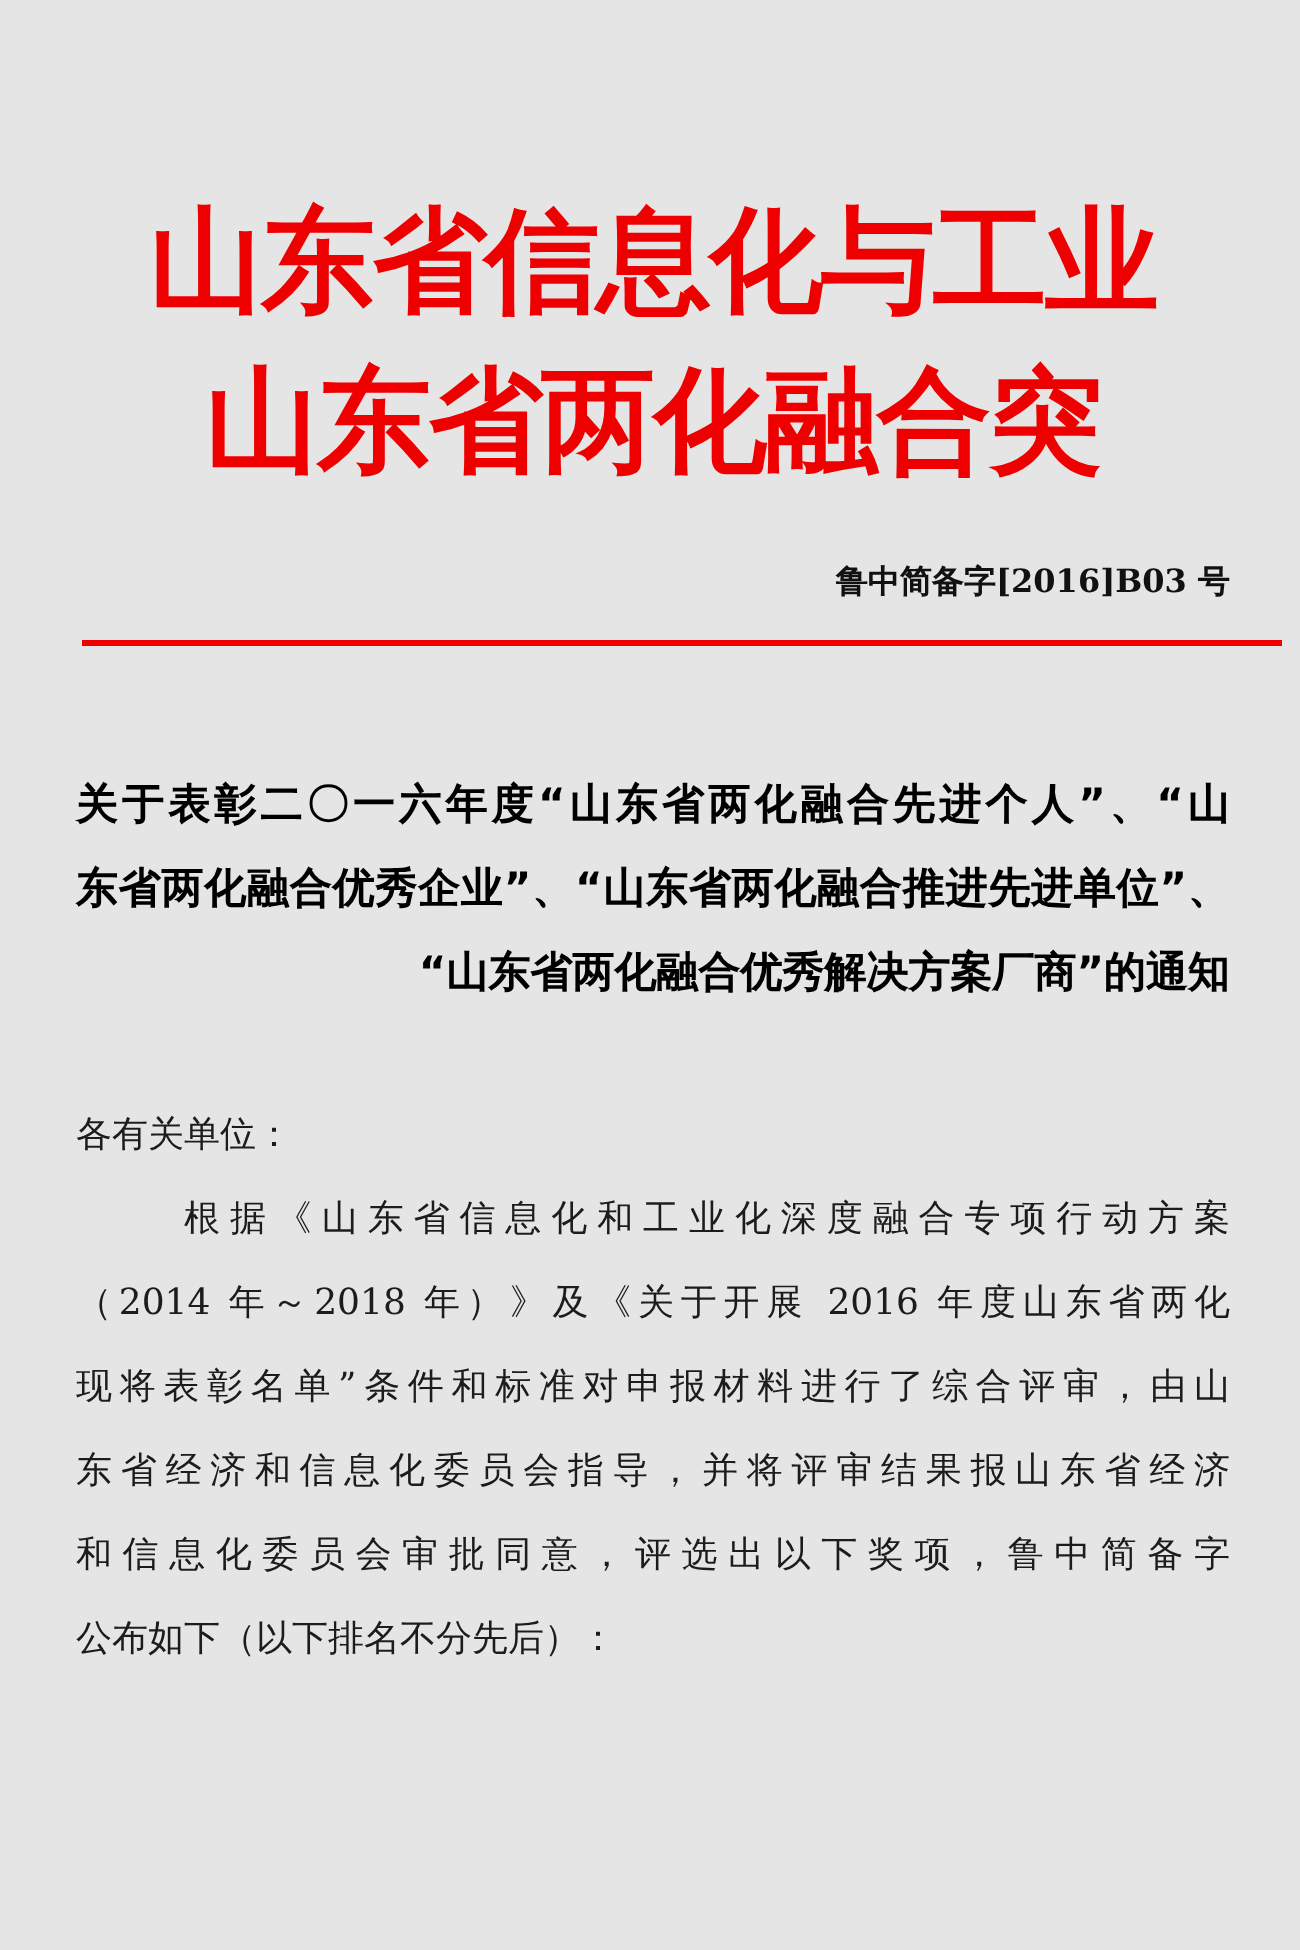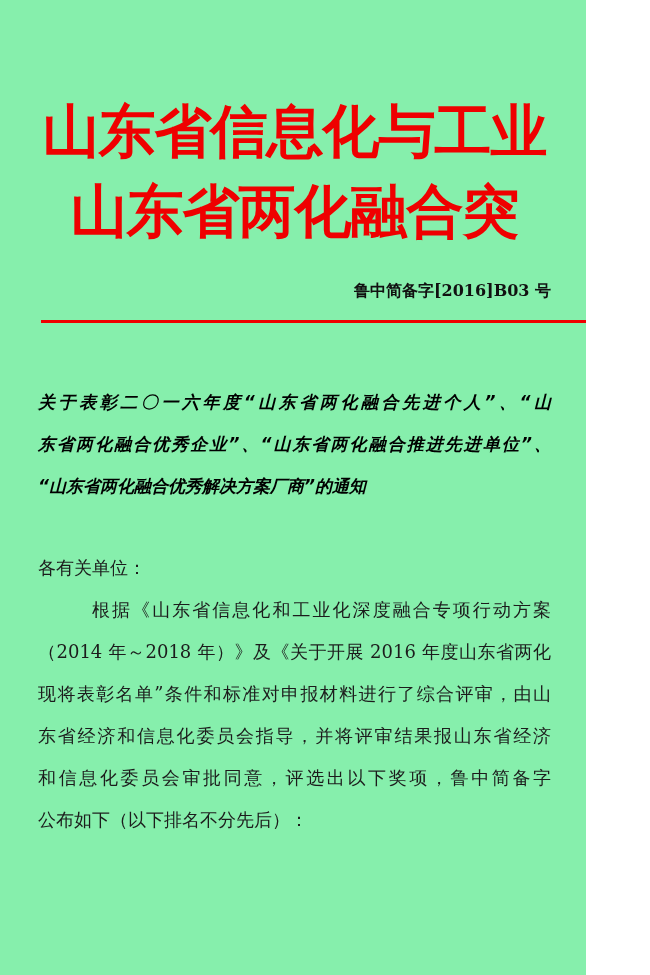--- a/index.html
+++ b/index.html
@@ -2,23 +2,23 @@
 <html><head>
 <meta charset="utf-8">
 <style>
   html, body {
     margin: 0;
     padding: 0;
     background: #ffffff;
   }
   .page {
     position: relative;
-    width: 586px;
+    width: 650px;
     height: 975px;
-    background: #86efac;
+    background: #e5e5e5;
     overflow: hidden;
     font-family: "DejaVu Serif", "Liberation Serif", serif;
     color: #1c1c1c;
   }
   .content {
     padding: 0 35px 0 38px;
   }
 
   
   .org-title {
@@ -50,31 +50,30 @@
     width: 600px;
     height: 3px;
     background: #ef0000;
   }
 
   
   .notice-title {
     margin-top: 75px;
     font-family: "DejaVu Sans", "Liberation Sans", sans-serif;
     font-weight: bold;
-    font-size: 17px;
+    font-size: 21px;
     line-height: 42px;
     color: #000000;
-    font-style: italic;
   }
   .notice-title .line.just {
     text-align: justify;
     text-align-last: justify;
   }
   .notice-title .line.center {
-    text-align: left;
+    text-align: right;
   }
 
   
   .body-text {
     margin-top: 40px;
     font-size: 18px;
     line-height: 42px;
     color: #1c1c1c;
   }
   .body-text .line {

